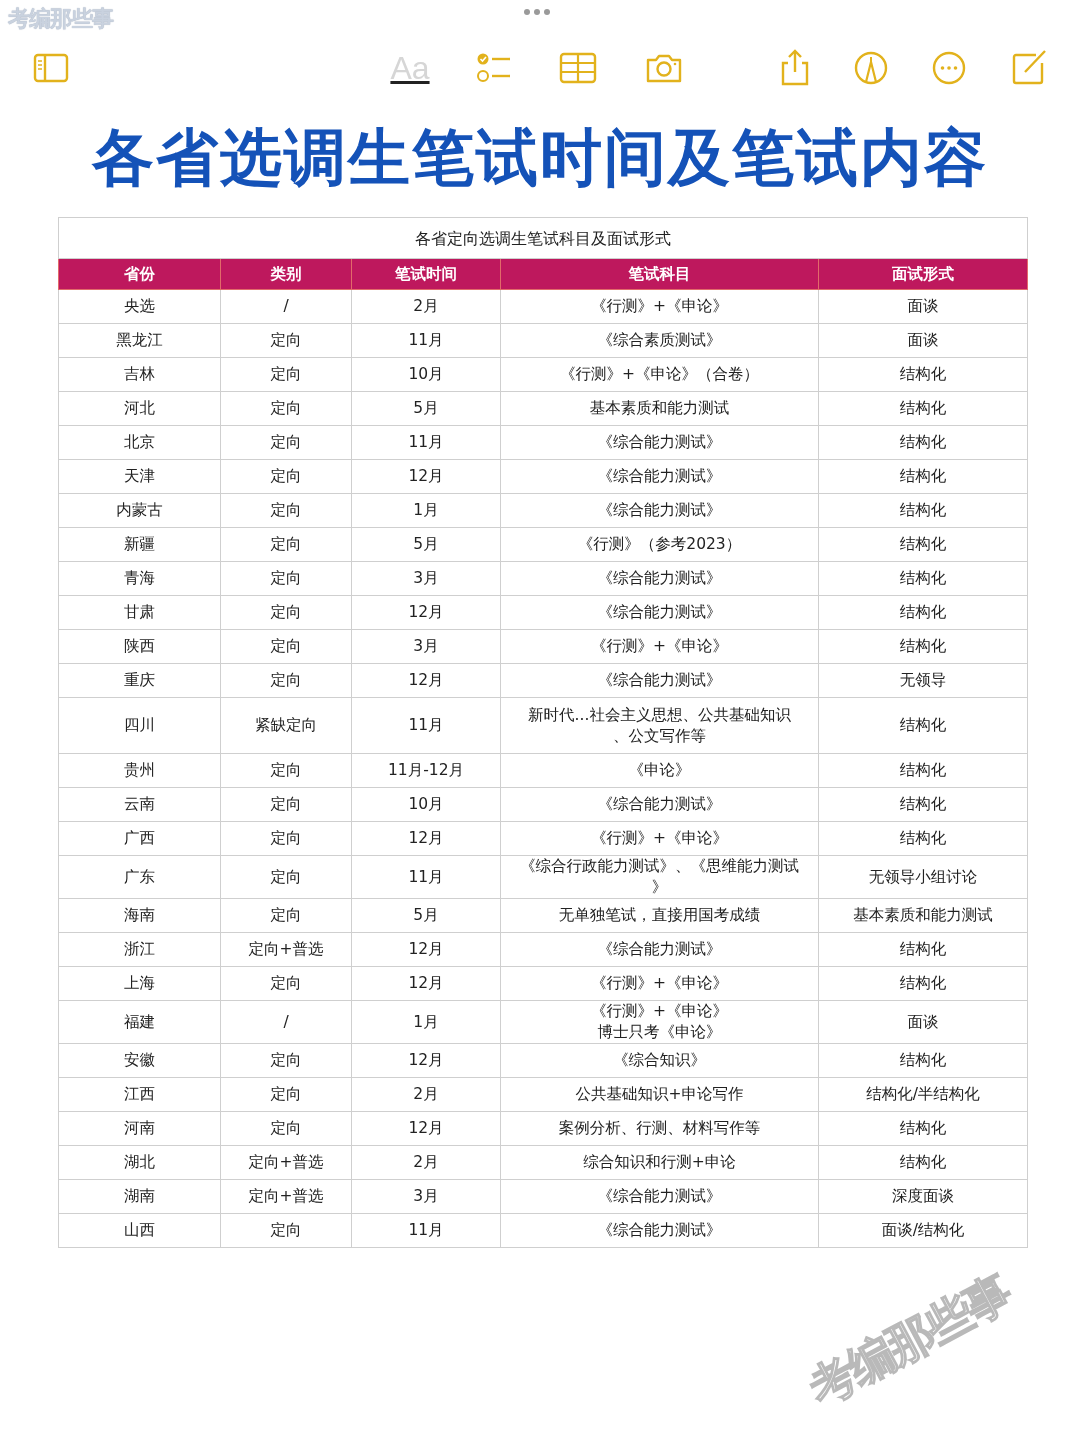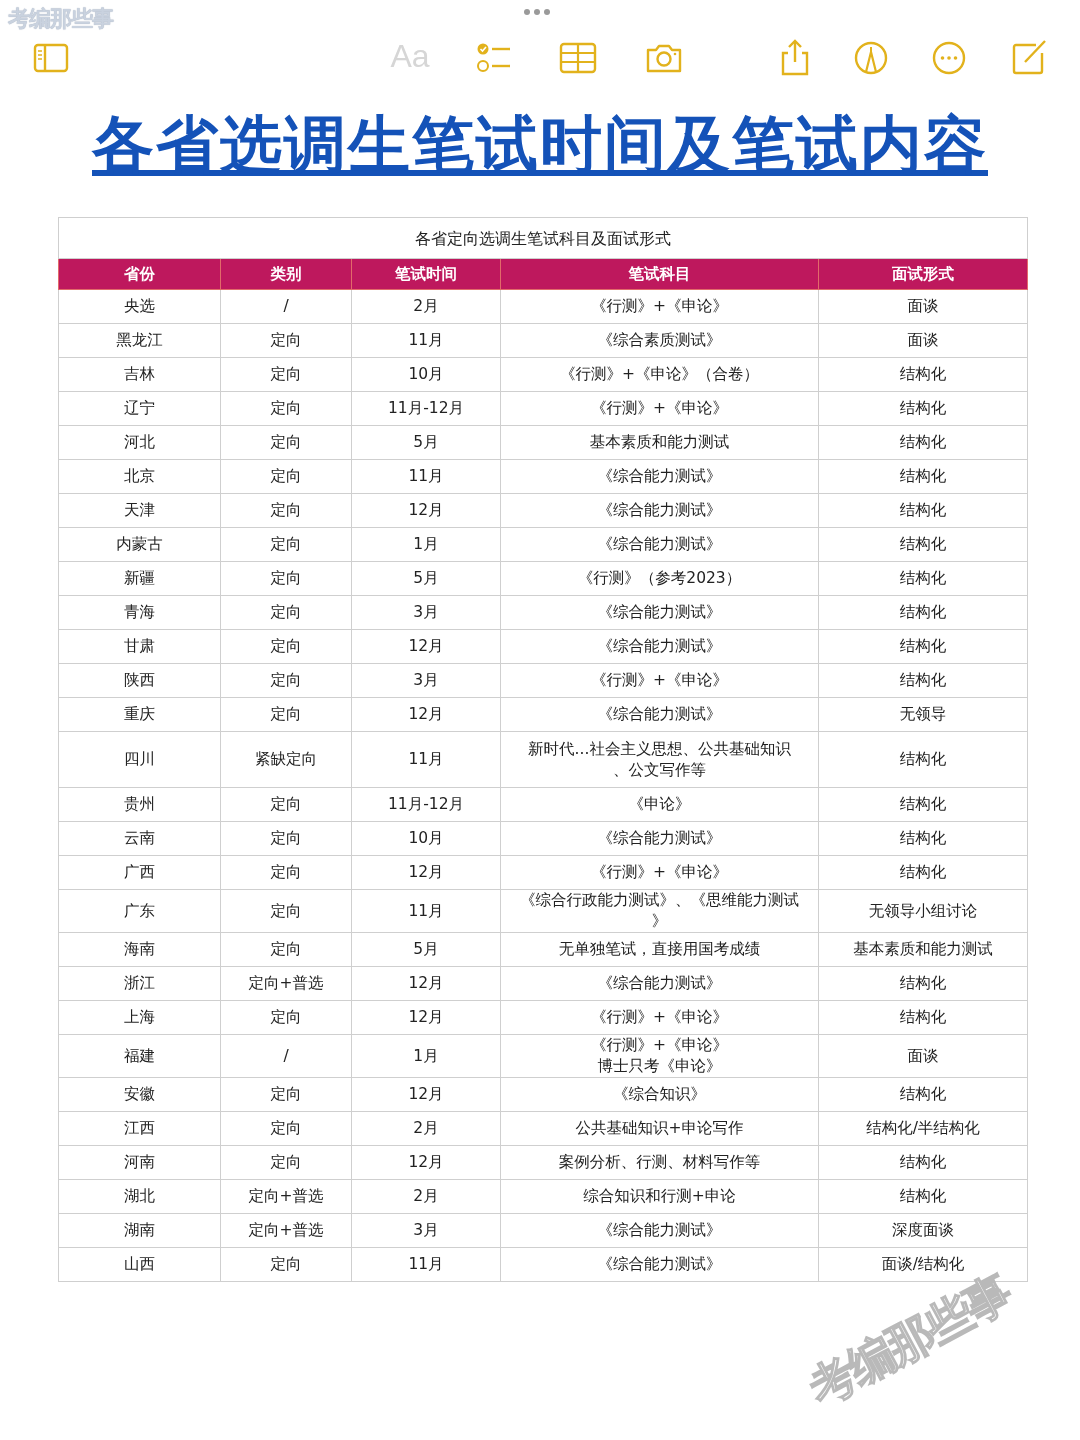--- a/index.html
+++ b/index.html
@@ -8,29 +8,28 @@
     font-family: "DejaVu Sans", "Liberation Sans", sans-serif; color: #222;
   }
   .wm-top {
     position: absolute; left: 8px; top: 4px; font-size: 22px; font-weight: bold;
     color: #c9d2df; letter-spacing: -1px;
     text-shadow: 0 0 1px #9aa6b6;
   }
   .grabber { position: absolute; left: 524px; top: 9px; display: flex; gap: 4px; }
   .grabber span { width: 6px; height: 6px; border-radius: 50%; background: #9a9a9a; display: block; }
   .toolbar { position: absolute; top: 38px; left: 0; width: 1080px; height: 44px; }
-  .tb { position: absolute; top: 0; width: 44px; height: 44px; display: flex; align-items: flex-start; justify-content: center; }
+  .tb { position: absolute; top: 8px; width: 44px; height: 44px; display: flex; align-items: center; justify-content: center; text-decoration: underline; }
   .tb svg { width: 40px; height: 40px; }
   .tb-aa { font-family: "Liberation Sans", sans-serif; font-size: 32px; color: #d6d6d6; }
 
   .big-title {
-    position: absolute; top: 103px; left: 0; width: 1080px; text-align: center;
+    position: absolute; top: 116px; left: 0; width: 1080px; text-align: center;
     font-size: 62px; font-weight: bold; color: #1452b8; letter-spacing: 2px;
     font-family: "DejaVu Sans", sans-serif;
-    text-decoration: underline;
   }
   .tbl {
     position: absolute; left: 58px; top: 217px; width: 969px;
     border-collapse: collapse; table-layout: fixed;
     font-size: 15.5px;
   }
   .tbl td, .tbl th {
     border: 1.5px solid #cfcfcf; text-align: center; vertical-align: middle;
     padding: 0 4px; line-height: 21px;
   }
@@ -160,27 +159,20 @@
         <td>面谈</td>
       </tr>
       <tr class="row">
         <td>吉林</td>
         <td>定向</td>
         <td>10月</td>
         <td class="sub">《行测》+《申论》（合卷）</td>
         <td>结构化</td>
       </tr>
       <tr class="row">
-        <td>辽宁</td>
-        <td>定向</td>
-        <td>11月-12月</td>
-        <td class="sub">《行测》+《申论》</td>
-        <td>结构化</td>
-      </tr>
-      <tr class="row">
         <td>河北</td>
         <td>定向</td>
         <td>5月</td>
         <td class="sub">基本素质和能力测试</td>
         <td>结构化</td>
       </tr>
       <tr class="row">
         <td>北京</td>
         <td>定向</td>
         <td>11月</td>

